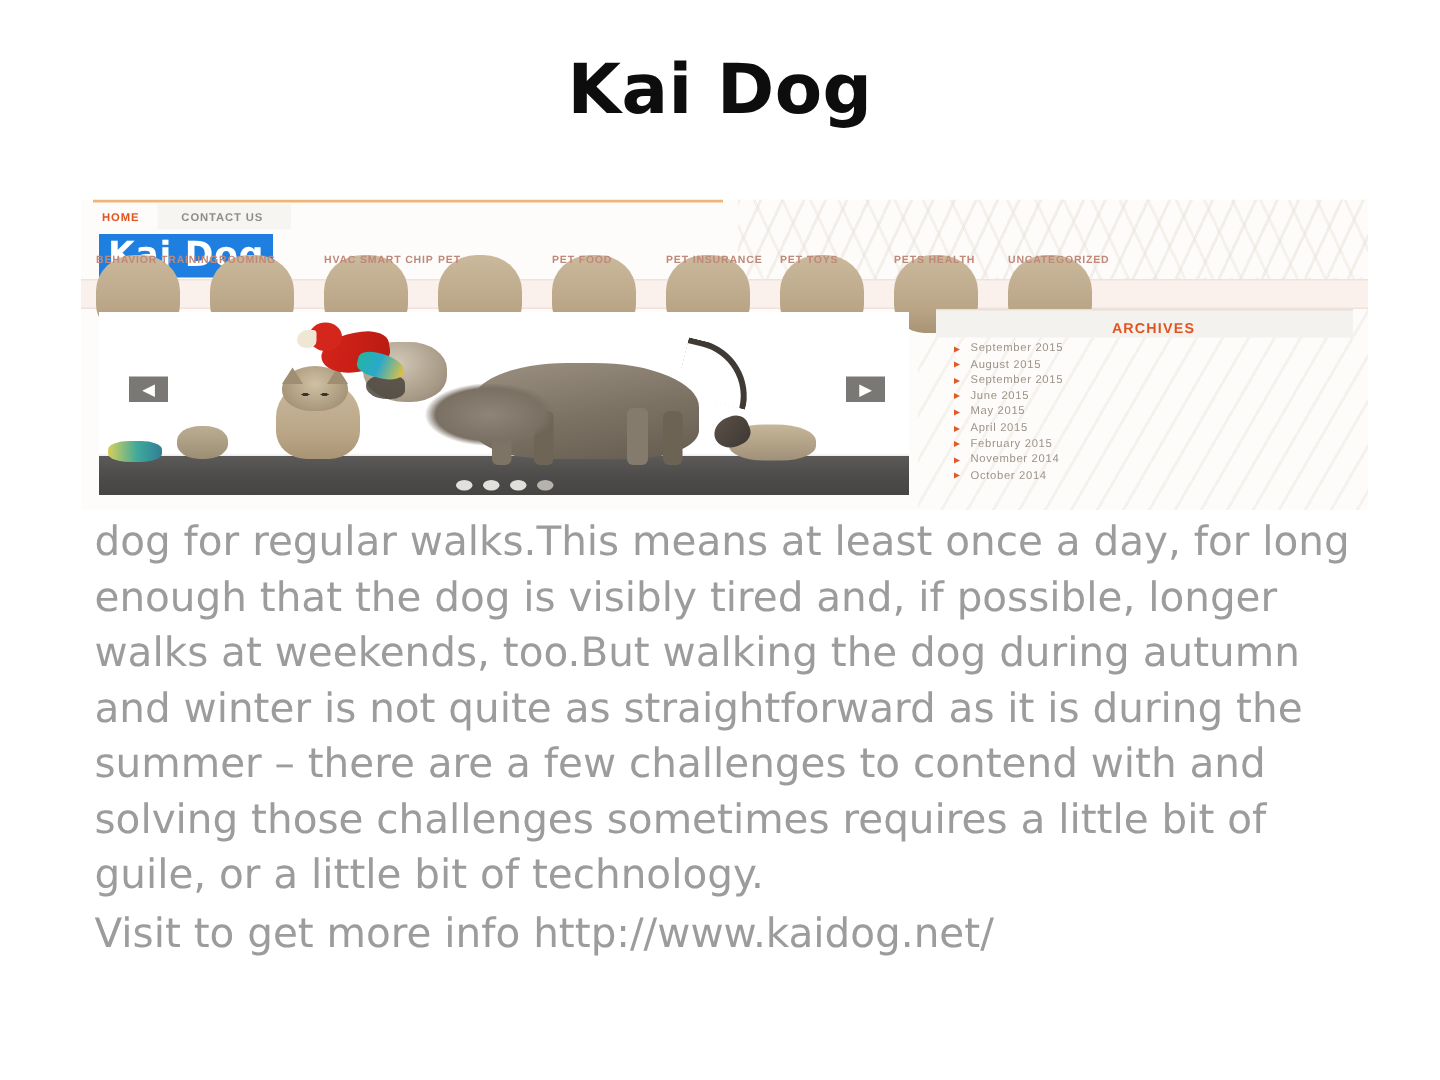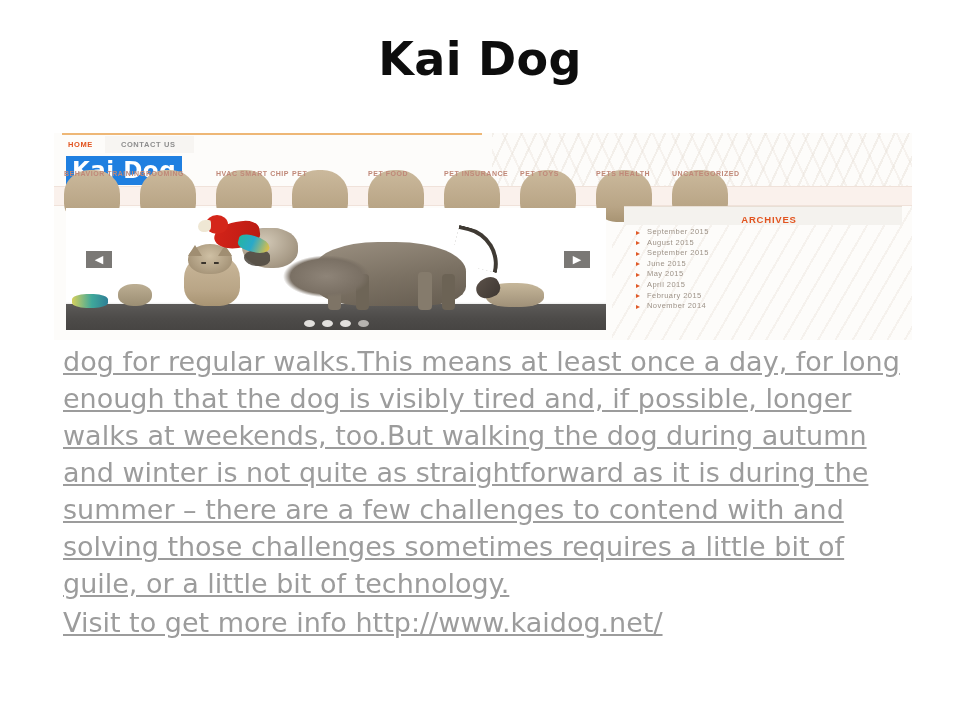--- a/index.html
+++ b/index.html
@@ -375,21 +375,20 @@
     top: 343px;
     width: 860px;
   }
   .body-copy p {
     margin: 0;
     color: #9c9c9c;
     font-size: 27px;
     line-height: 37px;
     font-family: "DejaVu Sans", sans-serif;
     font-weight: normal;
-    text-decoration: underline;
   }
   .body-copy p.second {
     margin-top: 2px;
   }
 </style>
 </head>
 <body>
 
 <div class="slide-title">Kai Dog</div>
 
@@ -468,20 +467,21 @@
       </div>
       <ul class="archives-list">
         <li>September 2015</li>
         <li>August 2015</li>
         <li>September 2015</li>
         <li>June 2015</li>
         <li>May 2015</li>
         <li>April 2015</li>
         <li>February 2015</li>
         <li>November 2014</li>
+        <li>October 2014</li>
       </ul>
     </div>
 
   </div>
 </div>
 
 <div class="body-copy">
   <p>dog for regular walks.This means at least once a day, for long enough that the dog is visibly tired and, if possible, longer walks at weekends, too.But walking the dog during autumn and winter is not quite as straightforward as it is during the summer – there are a few challenges to contend with and solving those challenges sometimes requires a little bit of guile, or a little bit of technology.</p>
   <p class="second">Visit to get more info http://www.kaidog.net/</p>
 </div>

